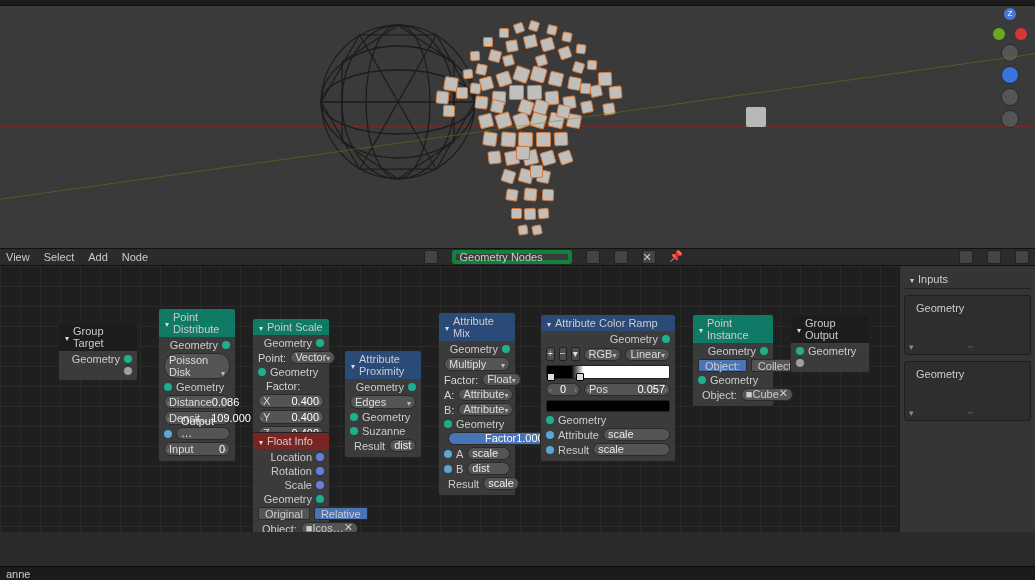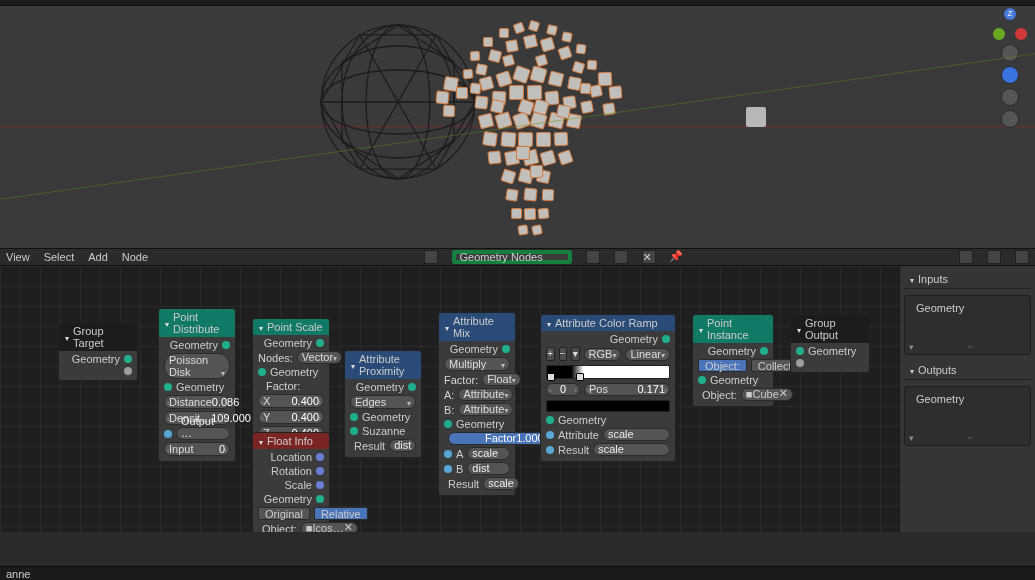--- a/index.html
+++ b/index.html
@@ -277,21 +277,21 @@
     <div class="nhdr hdr-teal">
         <span class="tri"></span>
         <span>Point Scale</span>
       </div>
     <div class="nbody">
       <div class="sock right">
           <span>Geometry</span>
           <span class="dot geo"></span>
         </div>
       <div class="row">
-          <span class="lab">Nodes:</span>
+          <span class="lab">Point:</span>
           <span class="field select" style="flex:1">
             <span class="l">Vector</span>
           </span>
         </div>
       <div class="sock">
           <span class="dot geo"></span>
           <span>Geometry</span>
         </div>
       <div class="lab" style="padding-left:8px">Factor:</div>
       <div class="field drag">
@@ -460,21 +460,21 @@
       <div class="ramp">
         <div class="stop" style="left:0%"></div>
         <div class="stop" style="left:24%"></div>
       </div>
       <div class="row">
         <span class="field drag" style="flex:0 0 34px;justify-content:center">
             <span class="r">0</span>
           </span>
         <span class="field drag" style="flex:1">
             <span class="l">Pos</span>
-            <span class="r">0.171</span>
+            <span class="r">0.057</span>
           </span>
       </div>
       <div class="swatch"></div>
       <div class="sock">
           <span class="dot geo"></span>
           <span>Geometry</span>
         </div>
       <div class="sock">
           <span class="dot str"></span>
           <span>Attribute</span>
@@ -543,24 +543,20 @@
       <div class="sidebox">
         <div class="sideitem">
             <span class="dot geo"></span>
             <span>Geometry</span>
           </div>
         <div style="position:absolute; bottom:2px; left:4px; color:#888; font-size:9px">▾</div>
         <div style="position:absolute; bottom:2px; left:50%; color:#888; font-size:9px">┈</div>
       </div>
 
     </div>
-    <div class="sidehdr">
-        <span class="tri"></span>
-        <span>Outputs</span>
-      </div>
     <div style="position:relative">
       <div class="sidebox">
         <div class="sideitem">
             <span class="dot geo"></span>
             <span>Geometry</span>
           </div>
         <div style="position:absolute; bottom:2px; left:4px; color:#888; font-size:9px">▾</div>
         <div style="position:absolute; bottom:2px; left:50%; color:#888; font-size:9px">┈</div>
       </div>
 

